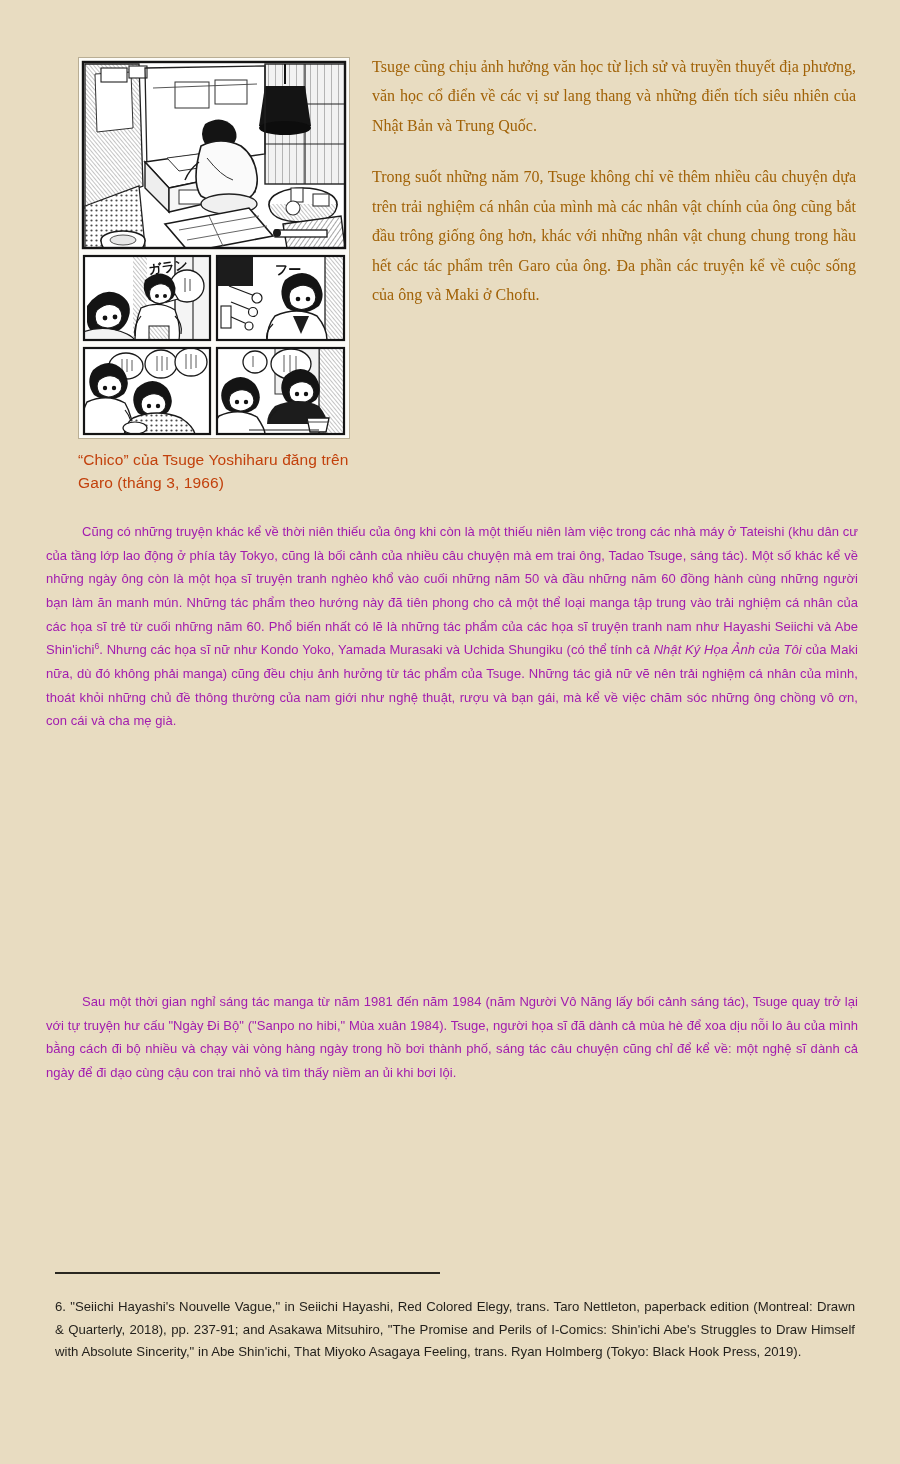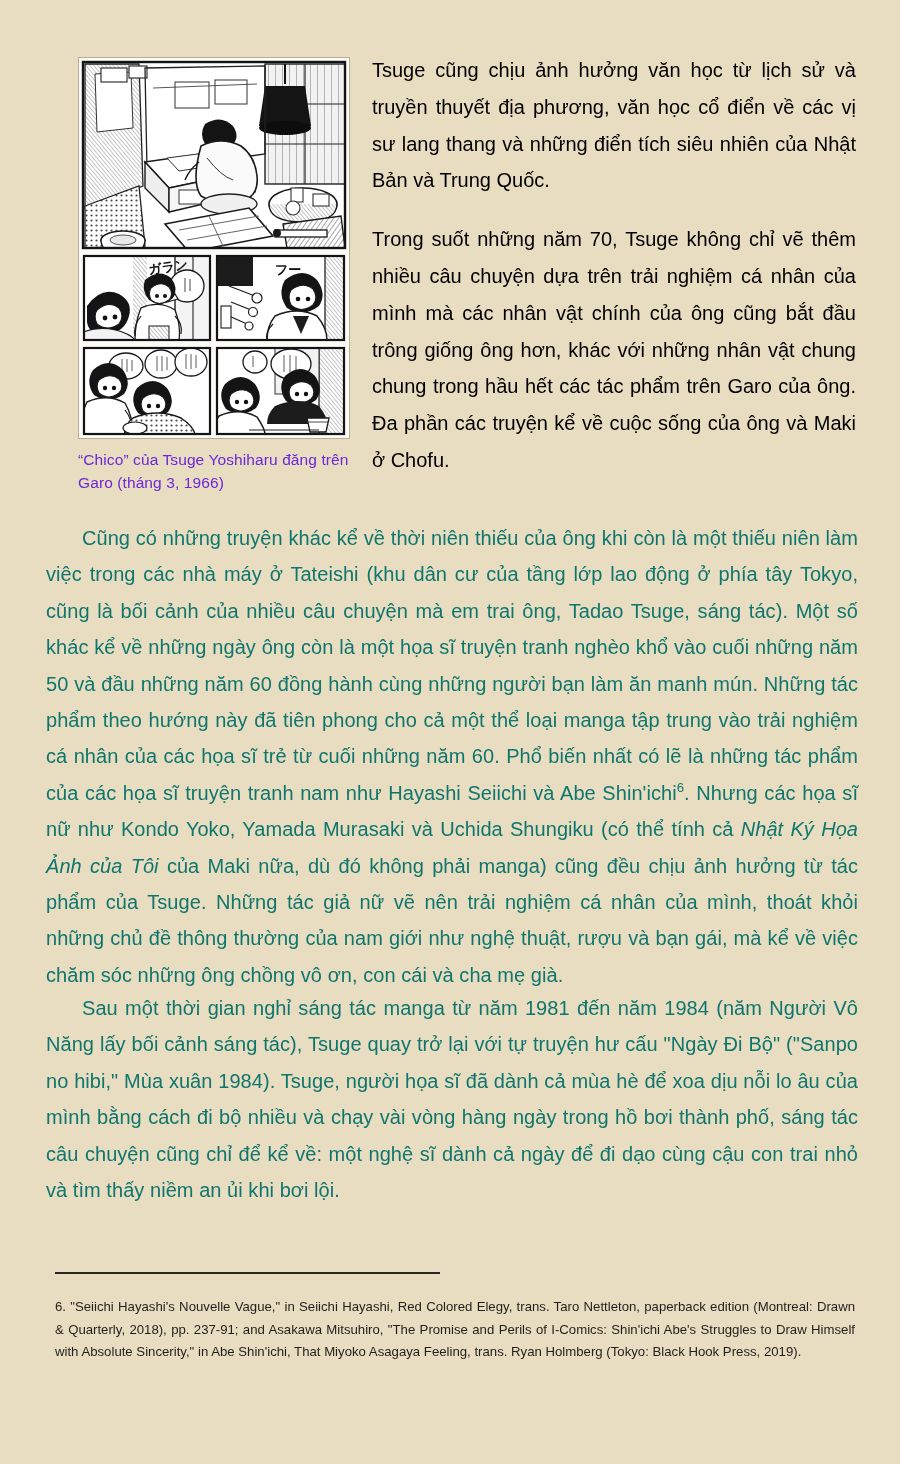--- a/index.html
+++ b/index.html
@@ -47,42 +47,43 @@
     position: relative;
     overflow: hidden;
   }
 
   .manga svg { display: block; }
 
   .figcaption {
     margin-top: 9px;
     font-size: 15.5px;
     line-height: 1.5;
-    color: #6d28d9;
+    color: #c2410c;
     letter-spacing: 0.1px;
   }
 
   
   .para {
     text-align: justify;
     text-justify: inter-word;
-    font-size: 20px;
+    font-size: 13px;
     line-height: 1.82;
     margin: 0 0 20px 0;
-    color: #0f766e;
+    color: #a21caf;
     letter-spacing: 0.05px;
   }
   .para .indent { display: inline-block; width: 36px; }
 
   .col-para {
-    font-size: 20px;
+    font-size: 16px;
     line-height: 1.84;
     text-align: justify;
     margin: 0 0 22px 0;
-    color: #000000;
+    color: #a16207;
+    font-family: Liberation Serif, serif;
   }
 
   
   .body-block {
     position: absolute;
     left: 46px;
     top: 520px;
     width: 812px;
   }
 

